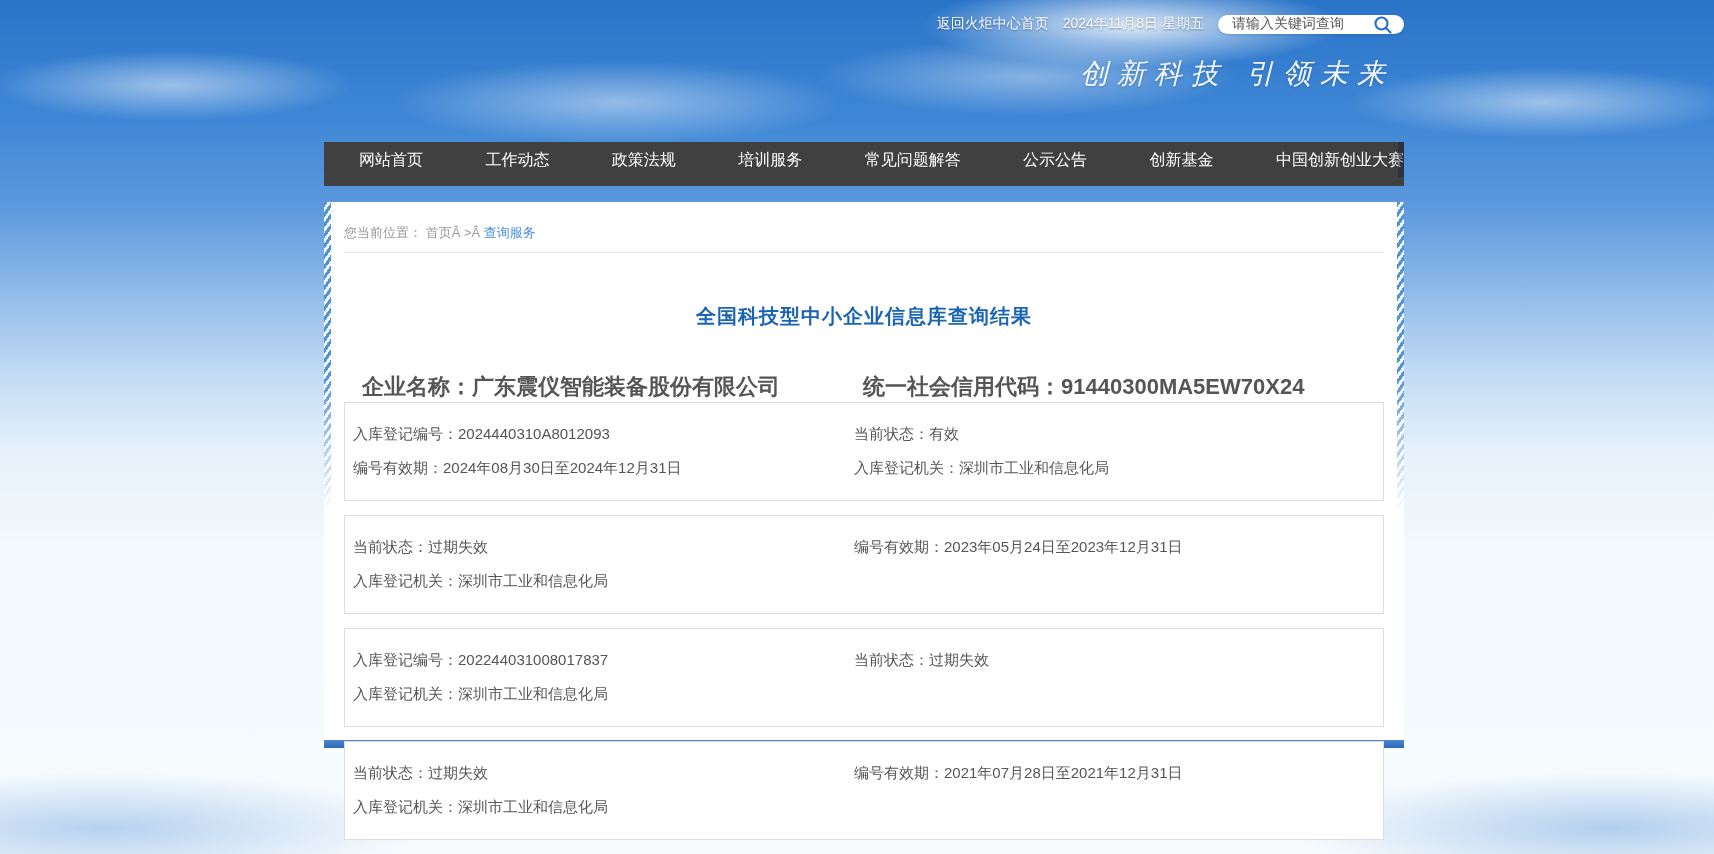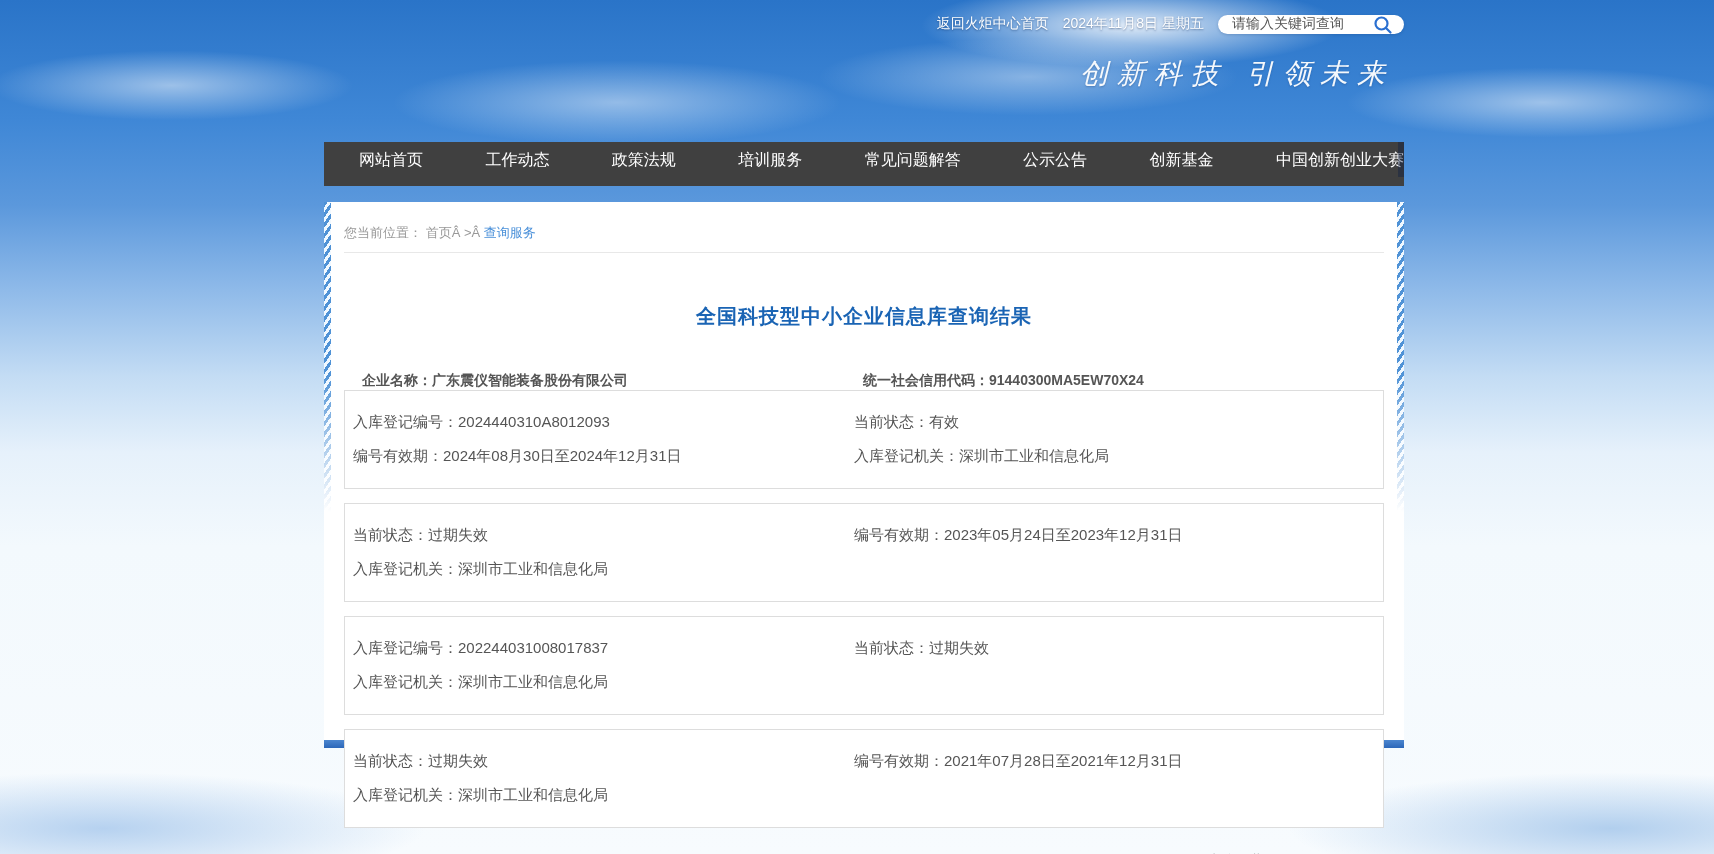--- a/index.html
+++ b/index.html
@@ -42,21 +42,21 @@
     -webkit-mask-image:linear-gradient(#000 55%, transparent); mask-image:linear-gradient(#000 55%, transparent); }
   .stripe.left { left:0; } .stripe.right { right:0; }
 
   .breadcrumb { padding:22px 20px 0; font-size:13px; color:#999; }
   .breadcrumb .crumb-link { color:#4a90d9; text-decoration:none; cursor:pointer; }
   .divider { margin:10px 20px 0; border-bottom:1px solid #e8e8e8; }
 
   .title { margin-top:50px; text-align:center; font-size:20px; font-weight:bold; color:#1a64b4; letter-spacing:1px; }
 
   .two-col { display:grid; grid-template-columns:501px 1fr; }
-  .company { margin:42px 20px 0; padding-left:18px; font-size:14px; font-weight:bold; color:#555; }
+  .company { margin:42px 20px 0; padding-left:18px; font-size:22px; font-weight:bold; color:#555; }
 
   .card { margin:0 20px 14px; border:1px solid #ddd; background:#fff; padding:22px 0 22px 8px; row-gap:15px; font-size:15px; color:#555; }
   .card:first-of-type { margin-top:30px; }
   .cell { white-space:nowrap; }
 
   .query-date { text-align:right; margin:24px 20px 0; font-size:15px; color:#555; }
 
   .footer-bar { height:8px; background:linear-gradient(180deg,#4c86cf,#2c67b9); }
 </style>
 </head>

